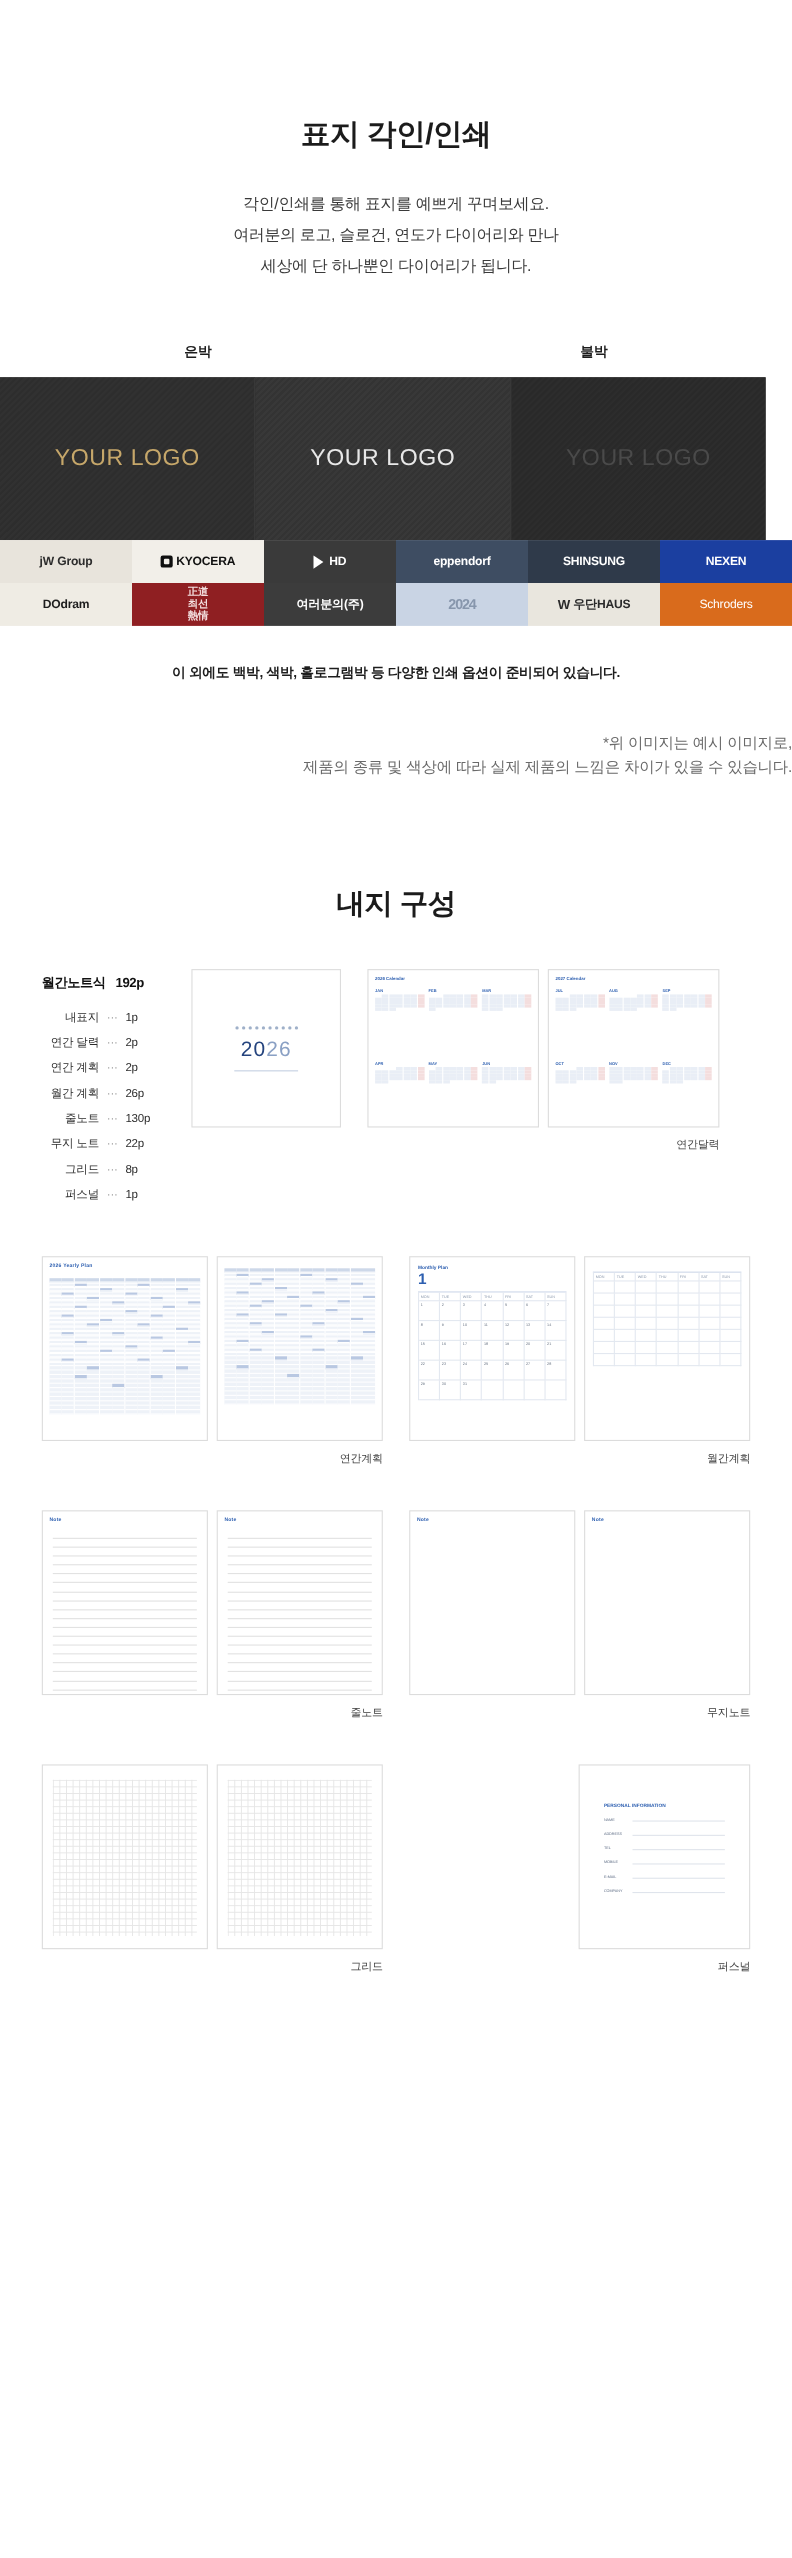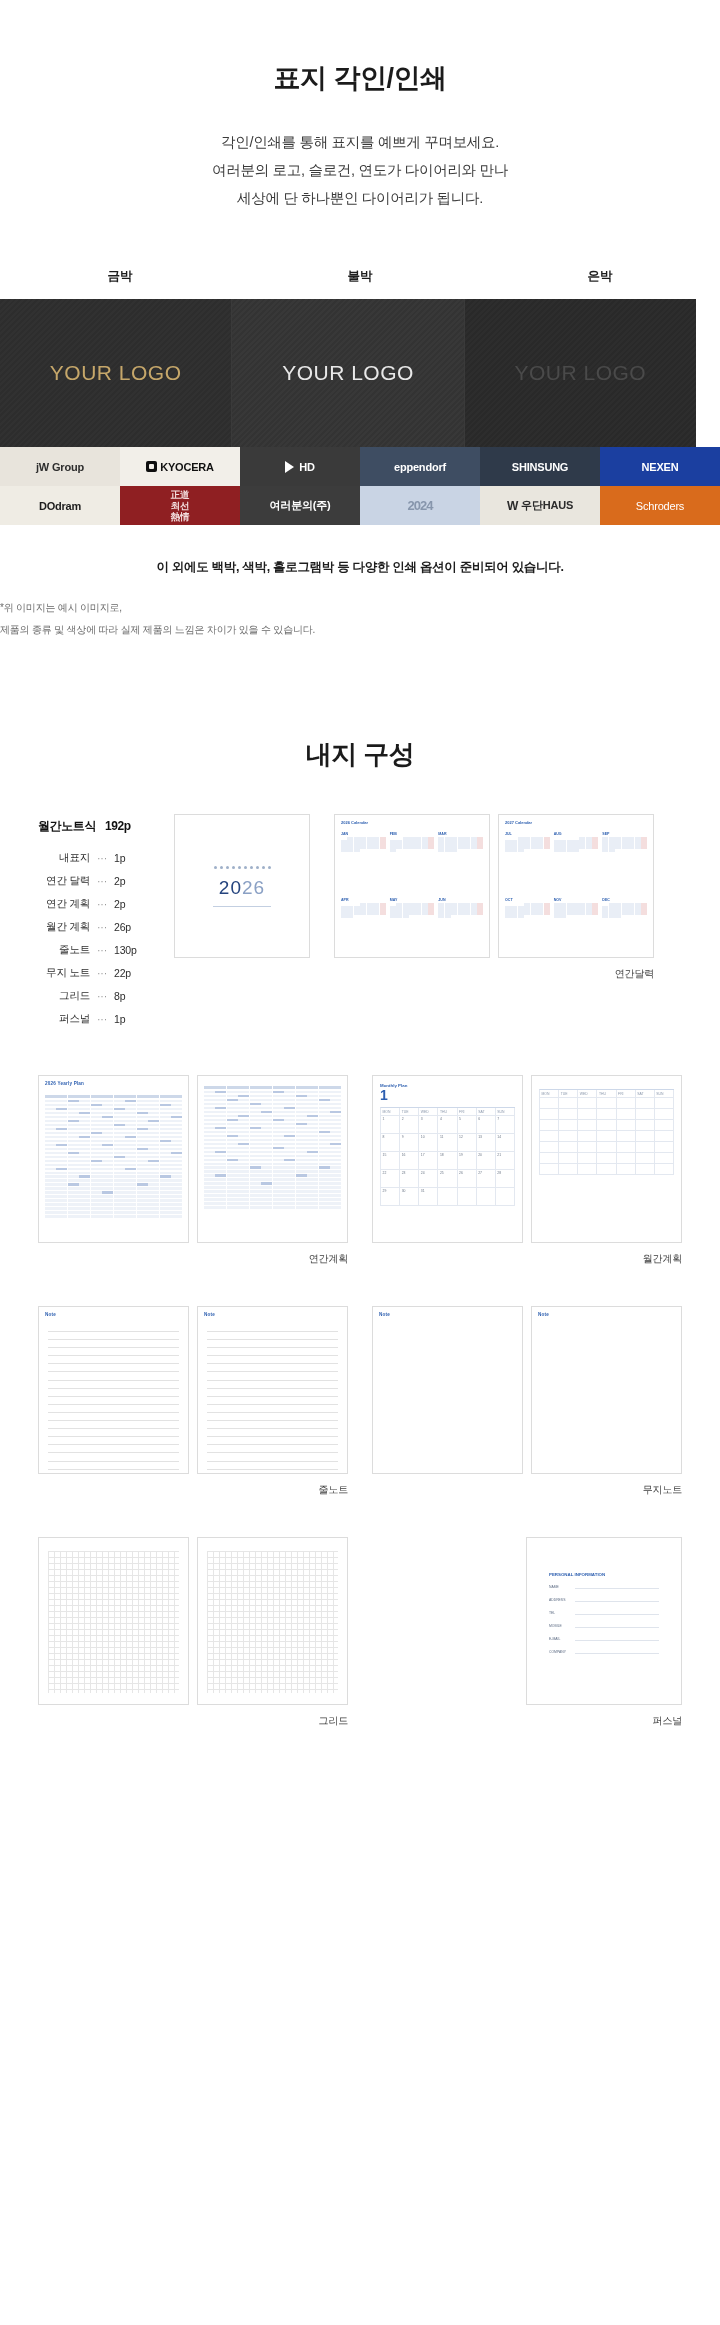--- a/index.html
+++ b/index.html
@@ -12,21 +12,21 @@
   .page {
     width: 720px;
     min-height: 2325px;
     margin: 0 auto;
     position: relative;
     background: #ffffff;
     overflow: hidden;
   }
 
   
-  .sec1 { padding-top: 60px; text-align: center; }
+  .sec1 { padding-top: 104px; text-align: center; }
   .sec1 h1 {
     margin: 0;
     font-size: 27px;
     font-weight: bold;
     letter-spacing: -0.5px;
     color: #1b1b1b;
   }
   .sec1 .lead {
     margin-top: 32px;
     font-size: 14.5px;
@@ -142,23 +142,23 @@
 
   .note-strong {
     margin-top: 34px;
     text-align: center;
     font-size: 12.5px;
     font-weight: bold;
     color: #1d1d1d;
     letter-spacing: -0.3px;
   }
   .note-small {
-    margin-top: 21px;
-    text-align: left;
-    font-size: 10px;
+    margin-top: 44px;
+    text-align: right;
+    font-size: 14px;
     line-height: 22px;
     color: #6a6a6a;
     letter-spacing: -0.2px;
   }
 
   
   .sec2 { margin-top: 96px; }
   .sec2 h2 {
     margin: 0;
     text-align: center;
@@ -376,23 +376,22 @@
 
   <section class="sec1">
     <h1>표지 각인/인쇄</h1>
     <div class="lead">
       <div>각인/인쇄를 통해 표지를 예쁘게 꾸며보세요.</div>
       <div>여러분의 로고, 슬로건, 연도가 다이어리와 만나</div>
       <div>세상에 단 하나뿐인 다이어리가 됩니다.</div>
     </div>
 
     <div class="foil-labels">
-      <div>금박</div>
+      <div>은박</div>
       <div>불박</div>
-      <div>은박</div>
     </div>
 
     <div class="foil-band">
       <div class="foil-cell">
         <span class="foil-logo foil-gold">YOUR LOGO</span>
       </div>
       <div class="foil-cell">
         <span class="foil-logo foil-silver">YOUR LOGO</span>
       </div>
       <div class="foil-cell">

